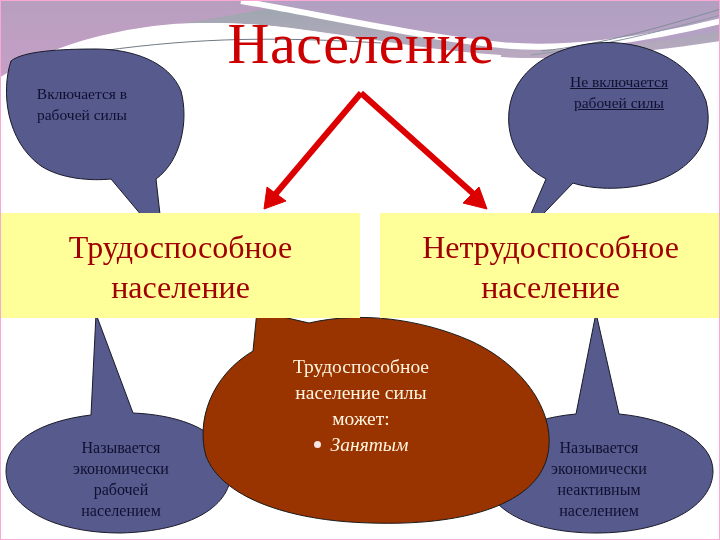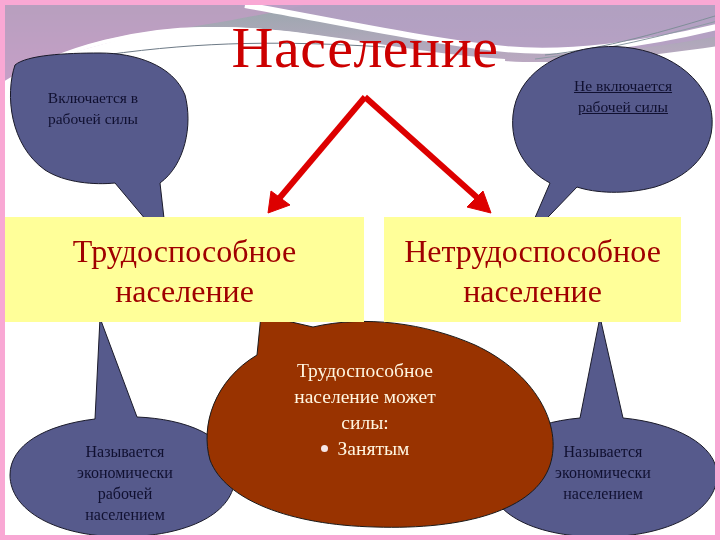--- a/index.html
+++ b/index.html
@@ -1,30 +1,30 @@
 <!DOCTYPE html>
 <html><head>
   <meta charset="utf-8">
   <style>
     html, body { margin: 0; padding: 0; }
     body { width: 720px; height: 540px; overflow: hidden; background: #ffffff; position: relative; font-family: "Liberation Serif", "DejaVu Serif", serif; }
-    .slide { position: absolute; left: 0; top: 0; width: 720px; height: 540px; background: #ffffff; border: 5px solid #f9a8d4; box-sizing: border-box; overflow: hidden; }
+    .slide { position: absolute; left: 0; top: 0; width: 720px; height: 540px; background: #ffffff; border: 1px solid #f9a8d4; box-sizing: border-box; overflow: hidden; }
     .bg-svg { position: absolute; left: 0; top: 0; width: 720px; height: 540px; }
     .title { position: absolute; left: 200px; top: 8px; width: 320px; text-align: center; color: #cc0000; font-size: 58px; line-height: 70px; letter-spacing: 0.5px; }
     .yellow-box { position: absolute; background: #ffff99; color: #a00000; text-align: center; font-size: 32px; line-height: 40px; box-sizing: border-box; padding-top: 14px; }
     .yb-left { left: 0; top: 212px; width: 359px; height: 105px; }
-    .yb-right { left: 379px; top: 212px; width: 297px; height: 105px; }
+    .yb-right { left: 379px; top: 212px; width: 341px; height: 105px; }
     .bubble-text { position: absolute; text-align: center; color: #101030; font-size: 15.5px; line-height: 21px; }
-    .bt-tl { left: 18px; top: 82px; width: 140px; }
+    .bt-tl { left: 11px; top: 82px; width: 140px; }
     .bt-tr { left: 548px; top: 70px; width: 140px; text-decoration: underline; }
     .bt-bl { left: 40px; top: 436px; width: 160px; font-size: 16px; line-height: 21px; }
     .bt-br { left: 518px; top: 436px; width: 160px; font-size: 16px; line-height: 21px; }
     .center-text { position: absolute; left: 240px; top: 353px; width: 240px; text-align: center; color: #fff6e0; font-size: 19.5px; line-height: 26px; }
     .center-text ul { list-style: none; margin: 0; padding: 0; }
-    .center-text li { display: block; }
+    .center-text li { display: block; font-style: italic; }
     .center-text .dot { display: inline-block; width: 7px; height: 7px; border-radius: 50%; background: #f6e6e6; margin-right: 10px; vertical-align: middle; position: relative; top: -2px; }
   </style>
 </head>
 <body>
 
 <div class="slide">
 
   <svg class="bg-svg" viewBox="0 0 720 540">
     <defs>
       <linearGradient id="topband" x1="0" y1="0" x2="1" y2="0">
@@ -102,25 +102,26 @@
   <div class="bubble-text bt-bl">
     <div>Называется</div>
     <div>экономически</div>
     <div>рабочей</div>
     <div>населением</div>
   </div>
 
   <div class="bubble-text bt-br">
     <div>Называется</div>
     <div>экономически</div>
+    <div>неактивным</div>
     <div>населением</div>
   </div>
 
   <div class="center-text">
     <div>Трудоспособное</div>
-    <div>население может</div>
-    <div>силы:</div>
+    <div>население силы</div>
+    <div>может:</div>
     <ul>
       <li><span class="dot"></span><span>Занятым</span></li>
     </ul>
   </div>
 
 </div>
 
 </body></html>

